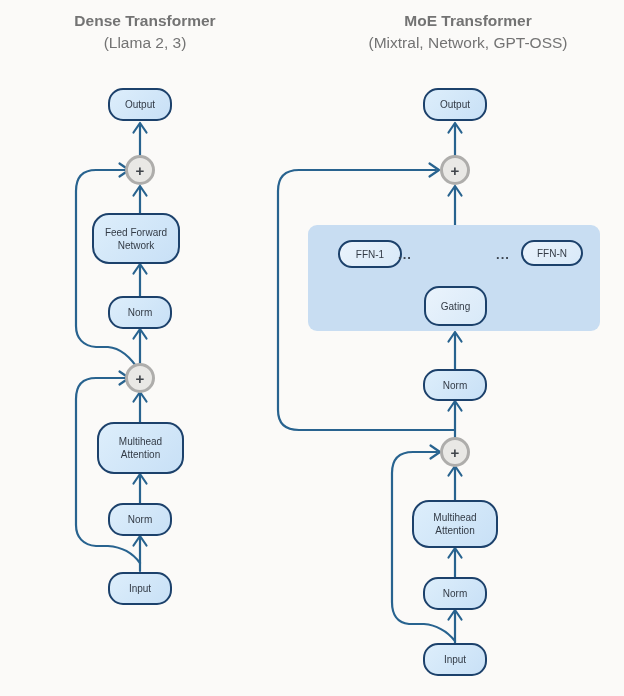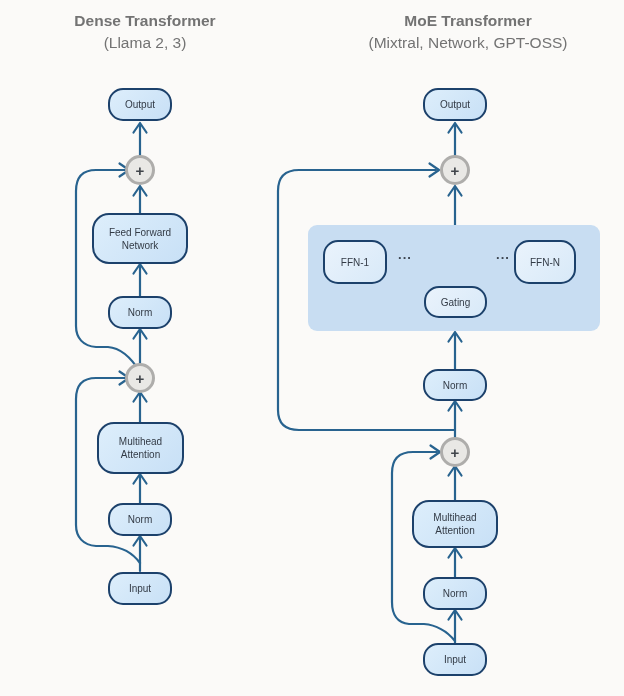--- a/index.html
+++ b/index.html
@@ -90,36 +90,36 @@
     <div>Dense Transformer</div>
     <div class="sub">(Llama 2, 3)</div>
   </div>
   <div class="col-title" style="left:348px;width:240px;">
     <div>MoE Transformer</div>
     <div class="sub">(Mixtral, Network, GPT-OSS)</div>
   </div>
 
   <div class="node" style="left:108px;top:88px;width:64px;height:33px;">Output</div>
   <div class="plus-badge" style="left:125px;top:155px;">+</div>
-  <div class="node big" style="left:92px;top:213px;width:96px;height:51px;">Feed Forward Network</div>
+  <div class="node big" style="left:92px;top:213px;width:88px;height:51px;">Feed Forward Network</div>
   <div class="node" style="left:108px;top:296px;width:64px;height:33px;">Norm</div>
   <div class="plus-badge" style="left:125px;top:363px;">+</div>
   <div class="node big" style="left:97px;top:422px;width:87px;height:52px;">Multihead Attention</div>
   <div class="node" style="left:108px;top:503px;width:64px;height:33px;">Norm</div>
   <div class="node" style="left:108px;top:572px;width:64px;height:33px;">Input</div>
 
   <div class="node" style="left:423px;top:88px;width:64px;height:33px;">Output</div>
   <div class="plus-badge" style="left:440px;top:155px;">+</div>
 
   <div class="panel">
-    <div class="node" style="left:15px;top:15px;width:64px;height:44px;">FFN-1</div>
+    <div class="node" style="left:30px;top:15px;width:64px;height:28px;">FFN-1</div>
     <span class="dots" style="left:97px;top:31px;">...</span>
     <span class="dots" style="left:195px;top:31px;">...</span>
-    <div class="node" style="left:206px;top:15px;width:62px;height:44px;">FFN-N</div>
-    <div class="node" style="left:116px;top:61px;width:63px;height:32px;">Gating</div>
+    <div class="node" style="left:213px;top:15px;width:62px;height:26px;">FFN-N</div>
+    <div class="node" style="left:116px;top:61px;width:63px;height:40px;">Gating</div>
   </div>
 
   <div class="node" style="left:423px;top:369px;width:64px;height:32px;">Norm</div>
   <div class="plus-badge" style="left:440px;top:437px;">+</div>
   <div class="node big" style="left:412px;top:500px;width:86px;height:48px;">Multihead Attention</div>
   <div class="node" style="left:423px;top:577px;width:64px;height:33px;">Norm</div>
   <div class="node" style="left:423px;top:643px;width:64px;height:33px;">Input</div>
 
 </div>
 

